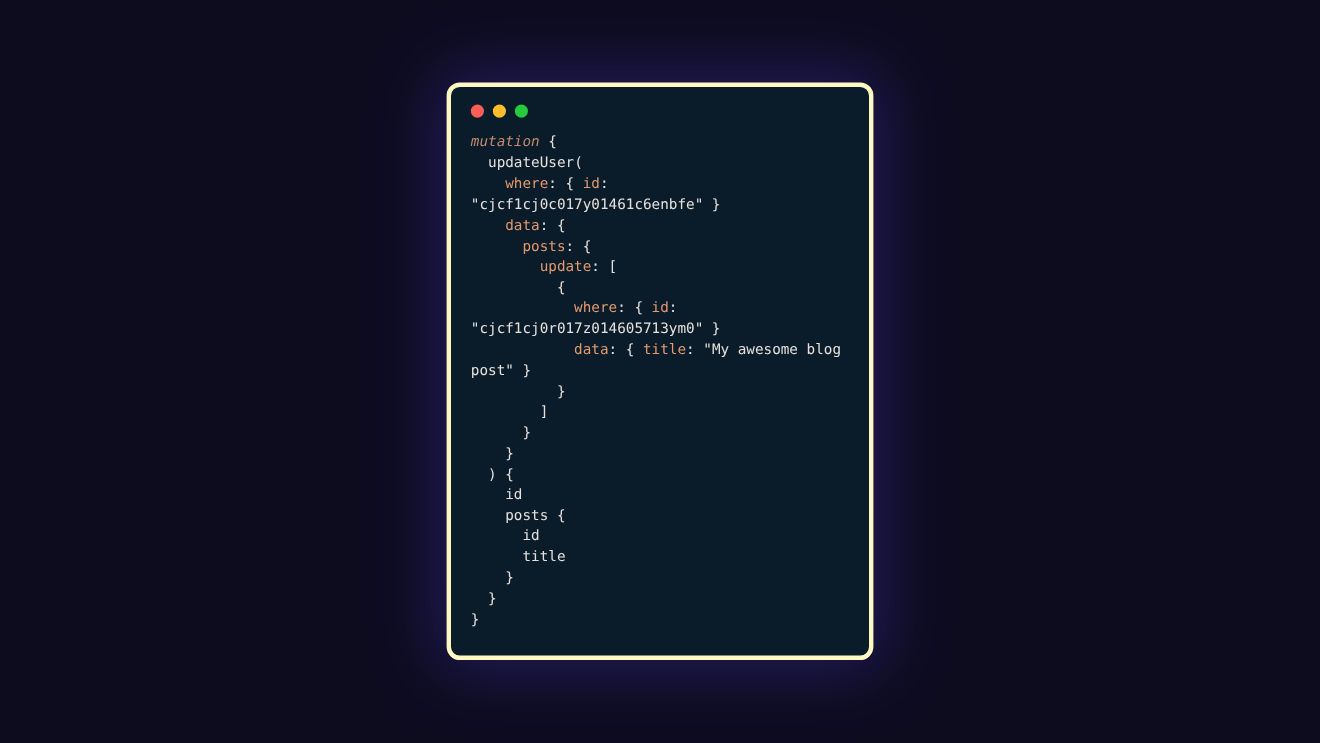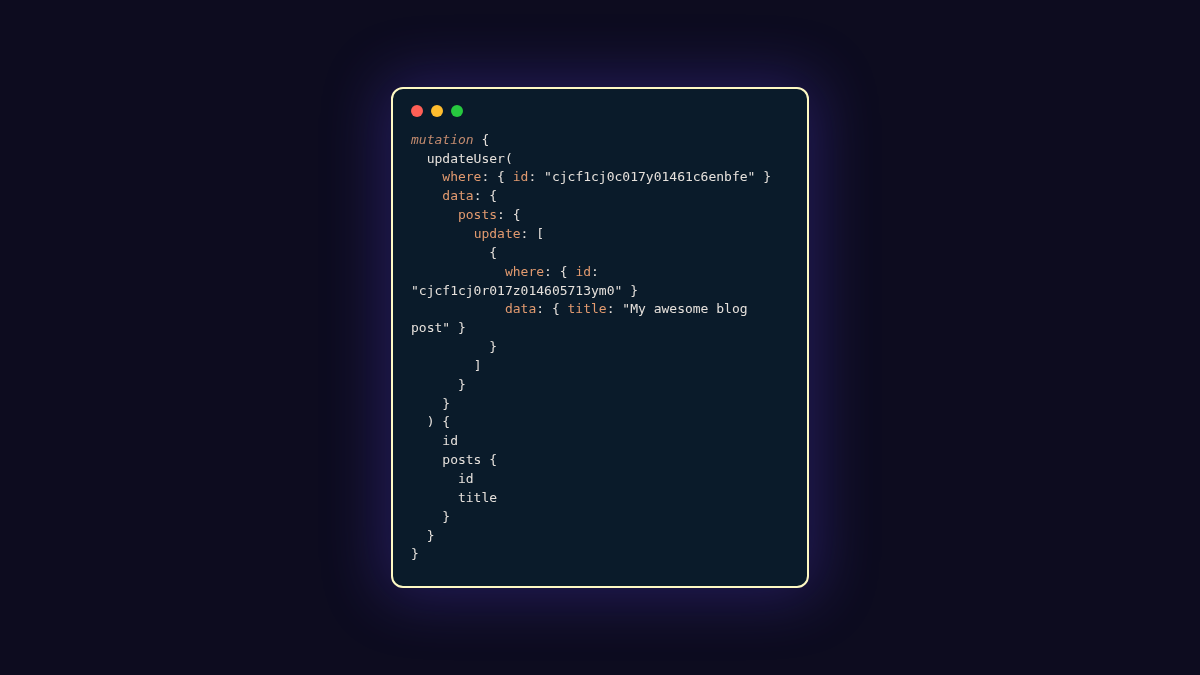--- a/index.html
+++ b/index.html
@@ -6,23 +6,23 @@
     body {
       width: 1200px;
       height: 675px;
       background: #0d0c1f;
       display: flex;
       align-items: center;
       justify-content: center;
       font-family: ui-monospace, 'SF Mono', Menlo, Monaco, Consolas, monospace;
     }
     .window {
-      width: 418px;
+      width: 388px;
       background: #0a1b2a;
-      border: 2px solid #fef9c3;
+      border: 4px solid #fef9c3;
       border-radius: 12px;
       box-shadow: 0 0 60px 10px rgba(91,66,232,0.28);
       padding: 16px 18px 22px 18px;
     }
     .traffic-lights {
       display: flex;
       gap: 8px;
       margin-bottom: 14px;
     }
     .traffic-lights span {

